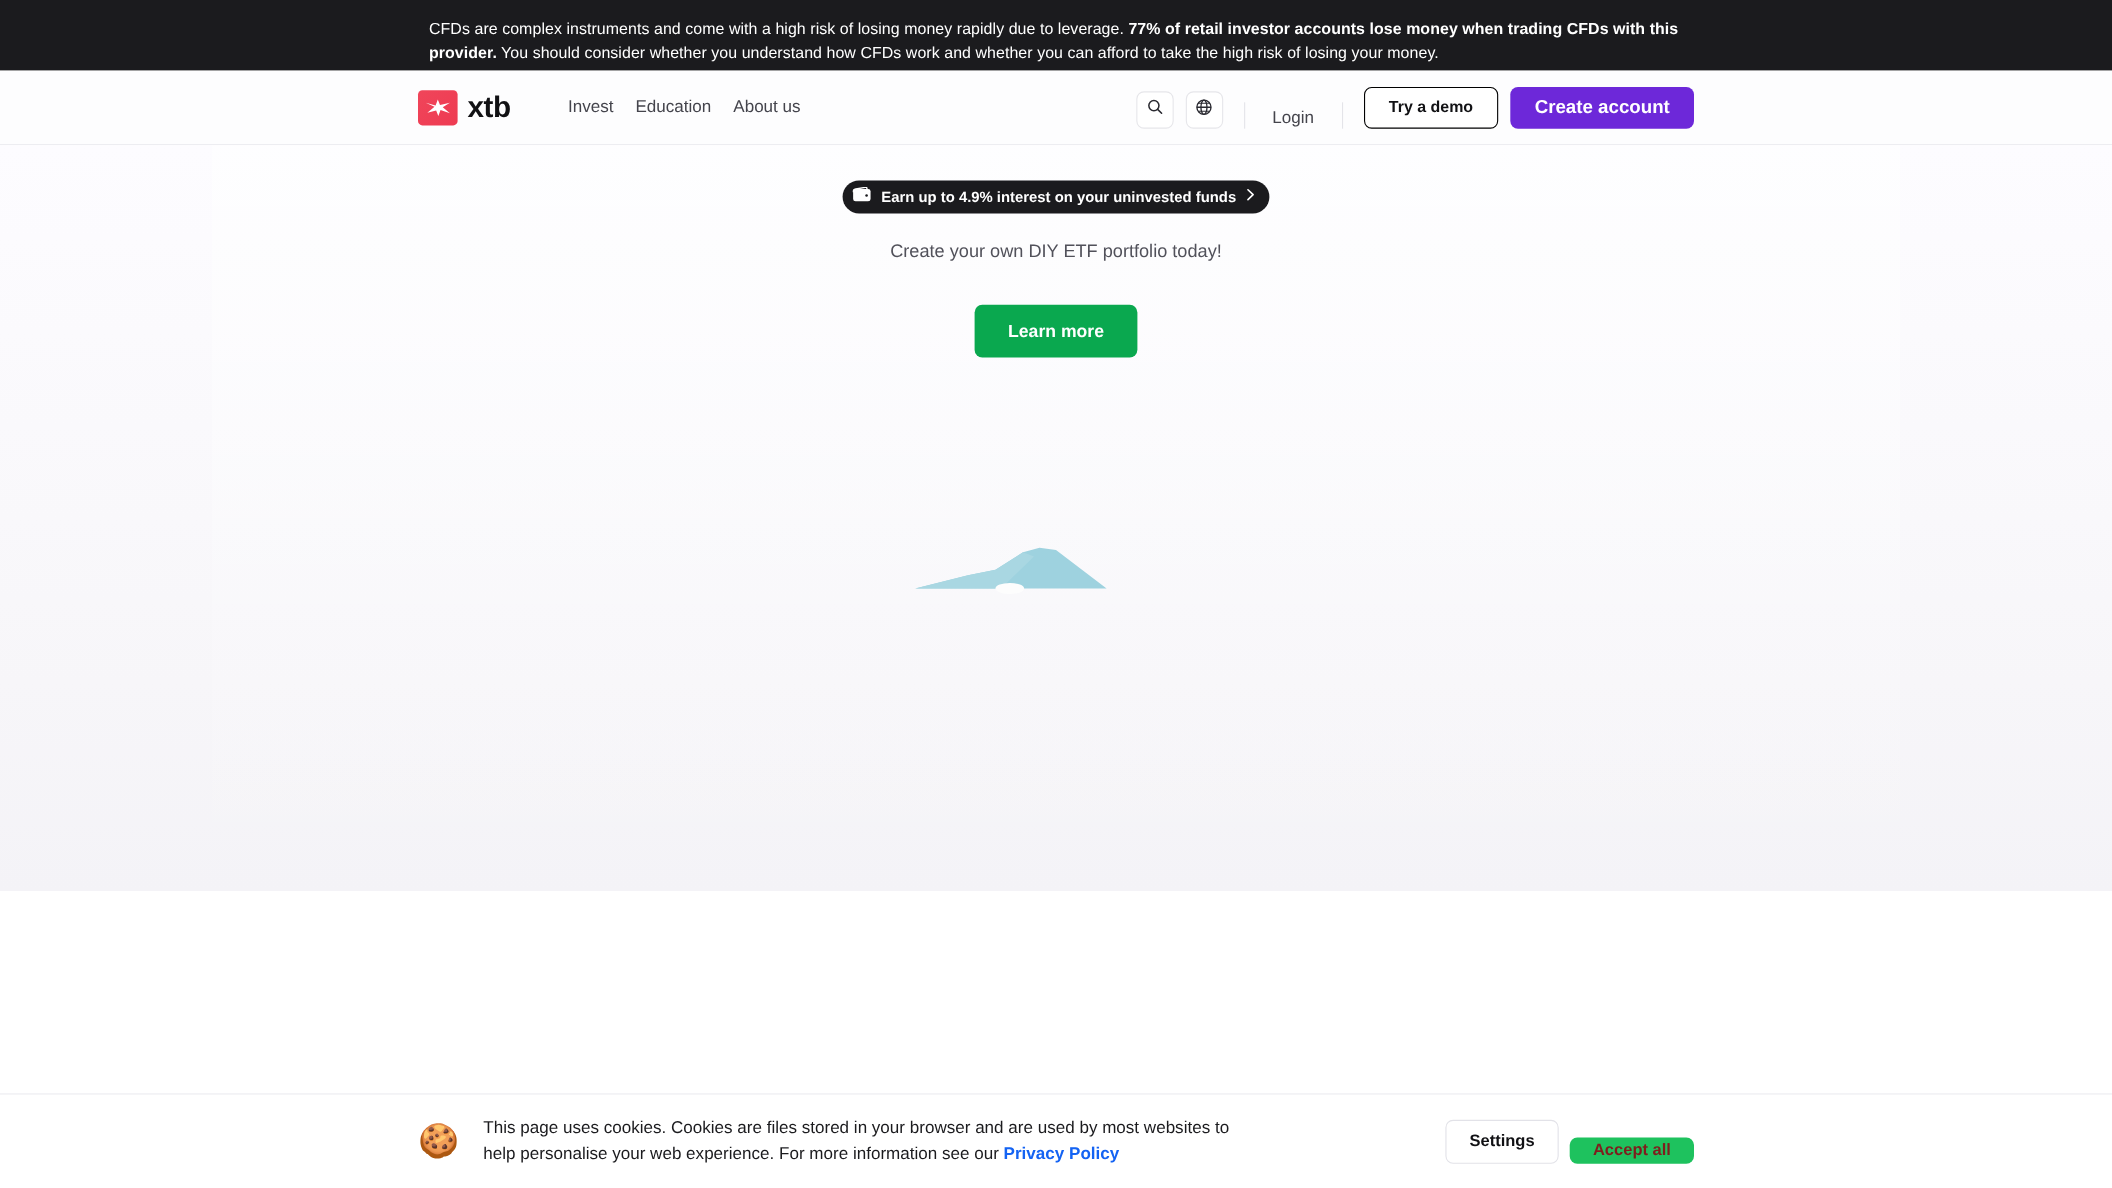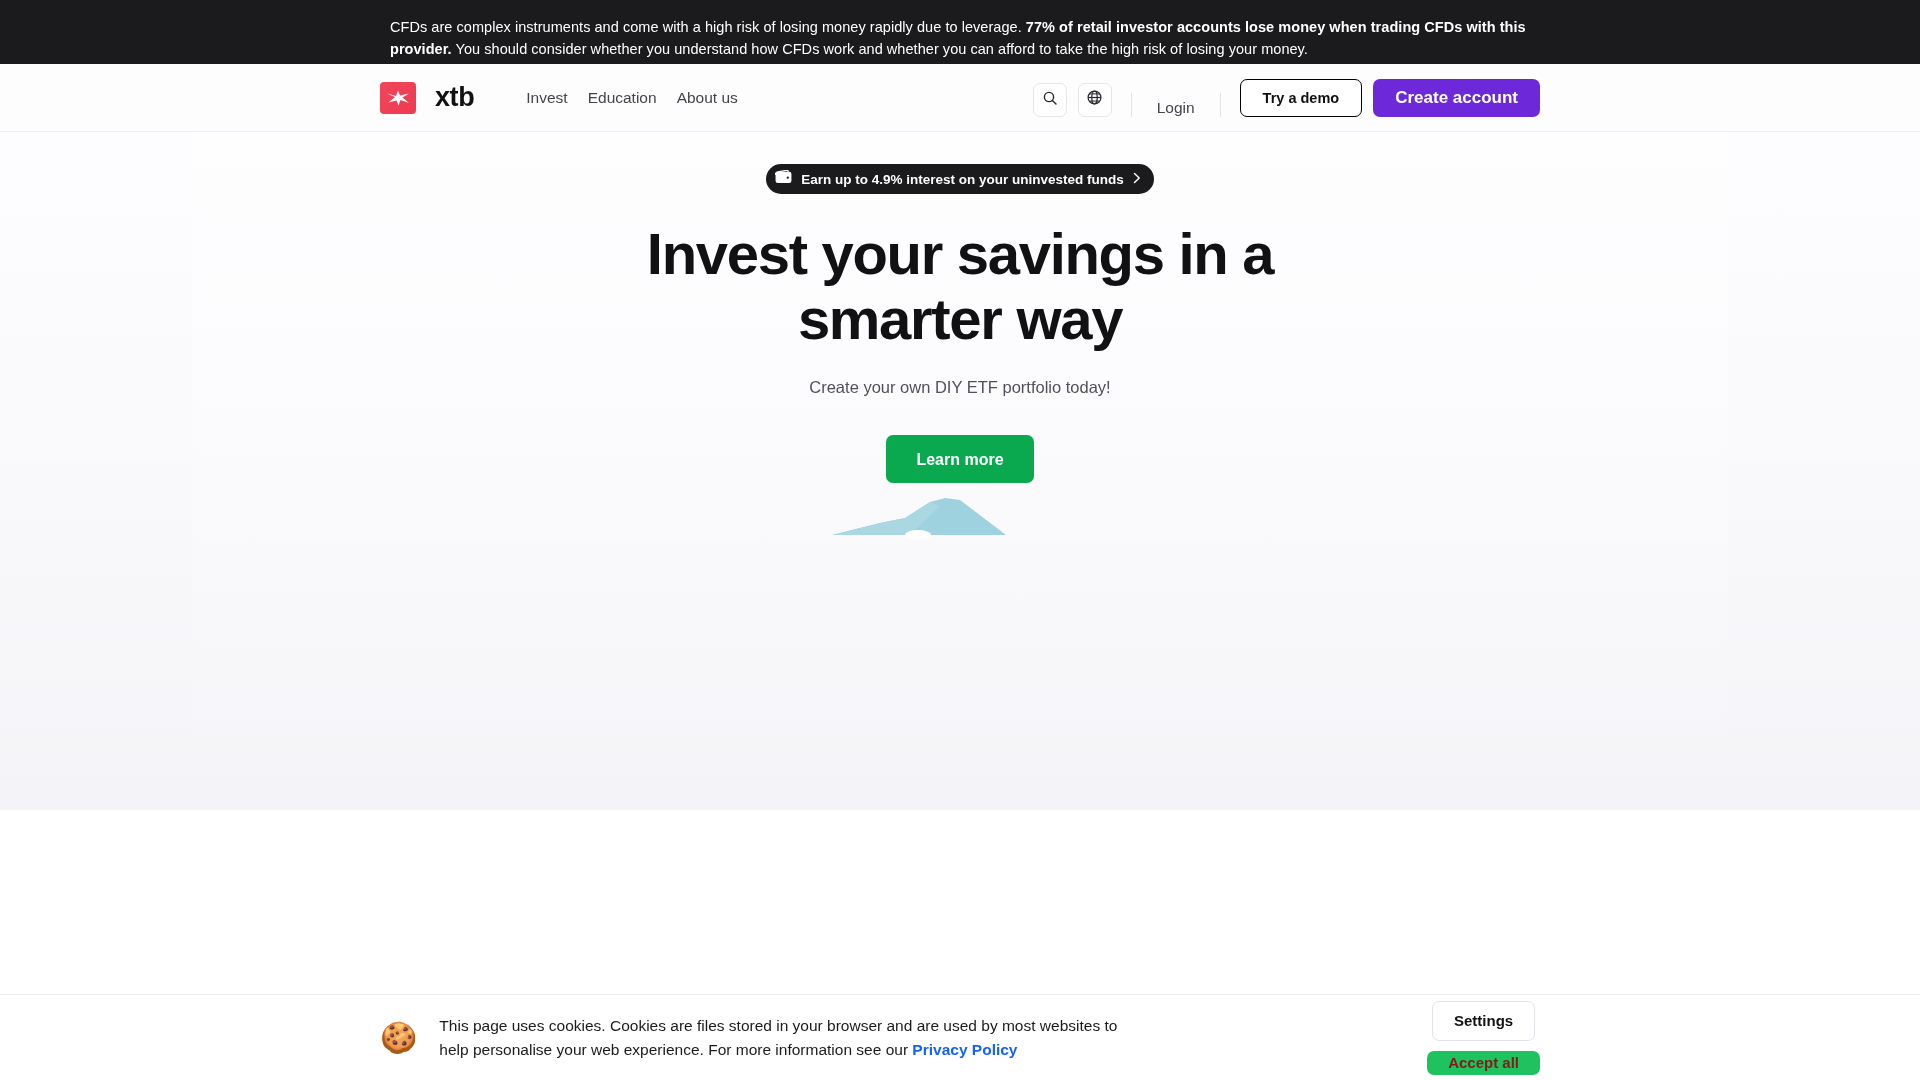--- a/index.html
+++ b/index.html
@@ -56,21 +56,21 @@
     width: 1160px;
     margin: 0 auto;
     display: flex;
     align-items: center;
     height: 100%;
   }
 
   .logo {
     display: flex;
     align-items: center;
-    gap: 19px;
+    gap: 9px;
     margin-right: 52px;
     text-decoration: none;
   }
   .logo-mark {
     width: 36px; height: 32px;
     border-radius: 4px;
     background: linear-gradient(135deg, #f0455a 0%, #ee3b52 100%);
     display: flex;
     align-items: center;
     justify-content: center;
@@ -312,23 +312,22 @@
   }
   .cookie-link {
     color: #1463f3;
     font-weight: 700;
     text-decoration: none;
     cursor: pointer;
   }
   .cookie-actions {
     margin-left: auto;
     display: flex;
-    align-items: center;
+    align-items: flex-end;
     gap: 10px;
-    flex-direction: column;
   }
   .btn-settings {
     height: 40px;
     padding: 0 21px;
     border: 1px solid #e2e2e8;
     border-radius: 7px;
     background: #ffffff;
     font-size: 15px;
     font-weight: 700;
     color: #111114;
@@ -419,21 +418,20 @@
           </svg>
         </span>
         <span class="promo-text">Earn up to 4.9% interest on your uninvested funds</span>
         <span>
           <svg width="8" height="12" viewBox="0 0 8 12" aria-hidden="true">
             <polyline points="1.5,1.5 6.2,6 1.5,10.5" fill="none" stroke="#ffffff" stroke-width="1.5" stroke-linecap="round" stroke-linejoin="round"></polyline>
           </svg>
         </span>
       </div>
 
-      <h1 class="hero-title">Invest your savings in a smarter way</h1>
       <p class="hero-sub">Create your own DIY ETF portfolio today!</p>
       <button class="btn-learn">Learn more</button>
     </div>
 
     <div class="hero-graphic">
       <svg width="300" height="60" viewBox="0 0 300 60" aria-hidden="true">
         <path d="M22 45 L70 33 L95 28 L120 12 L135 8 L150 10 L196 45 Z" fill="#9ed2df"></path>
         <path d="M22 45 L70 33 L95 28 L120 12 L130 16 L100 45 Z" fill="#a9d7e2"></path>
         <ellipse cx="108" cy="45" rx="13" ry="5" fill="#fdfdfd"></ellipse>
       </svg>

